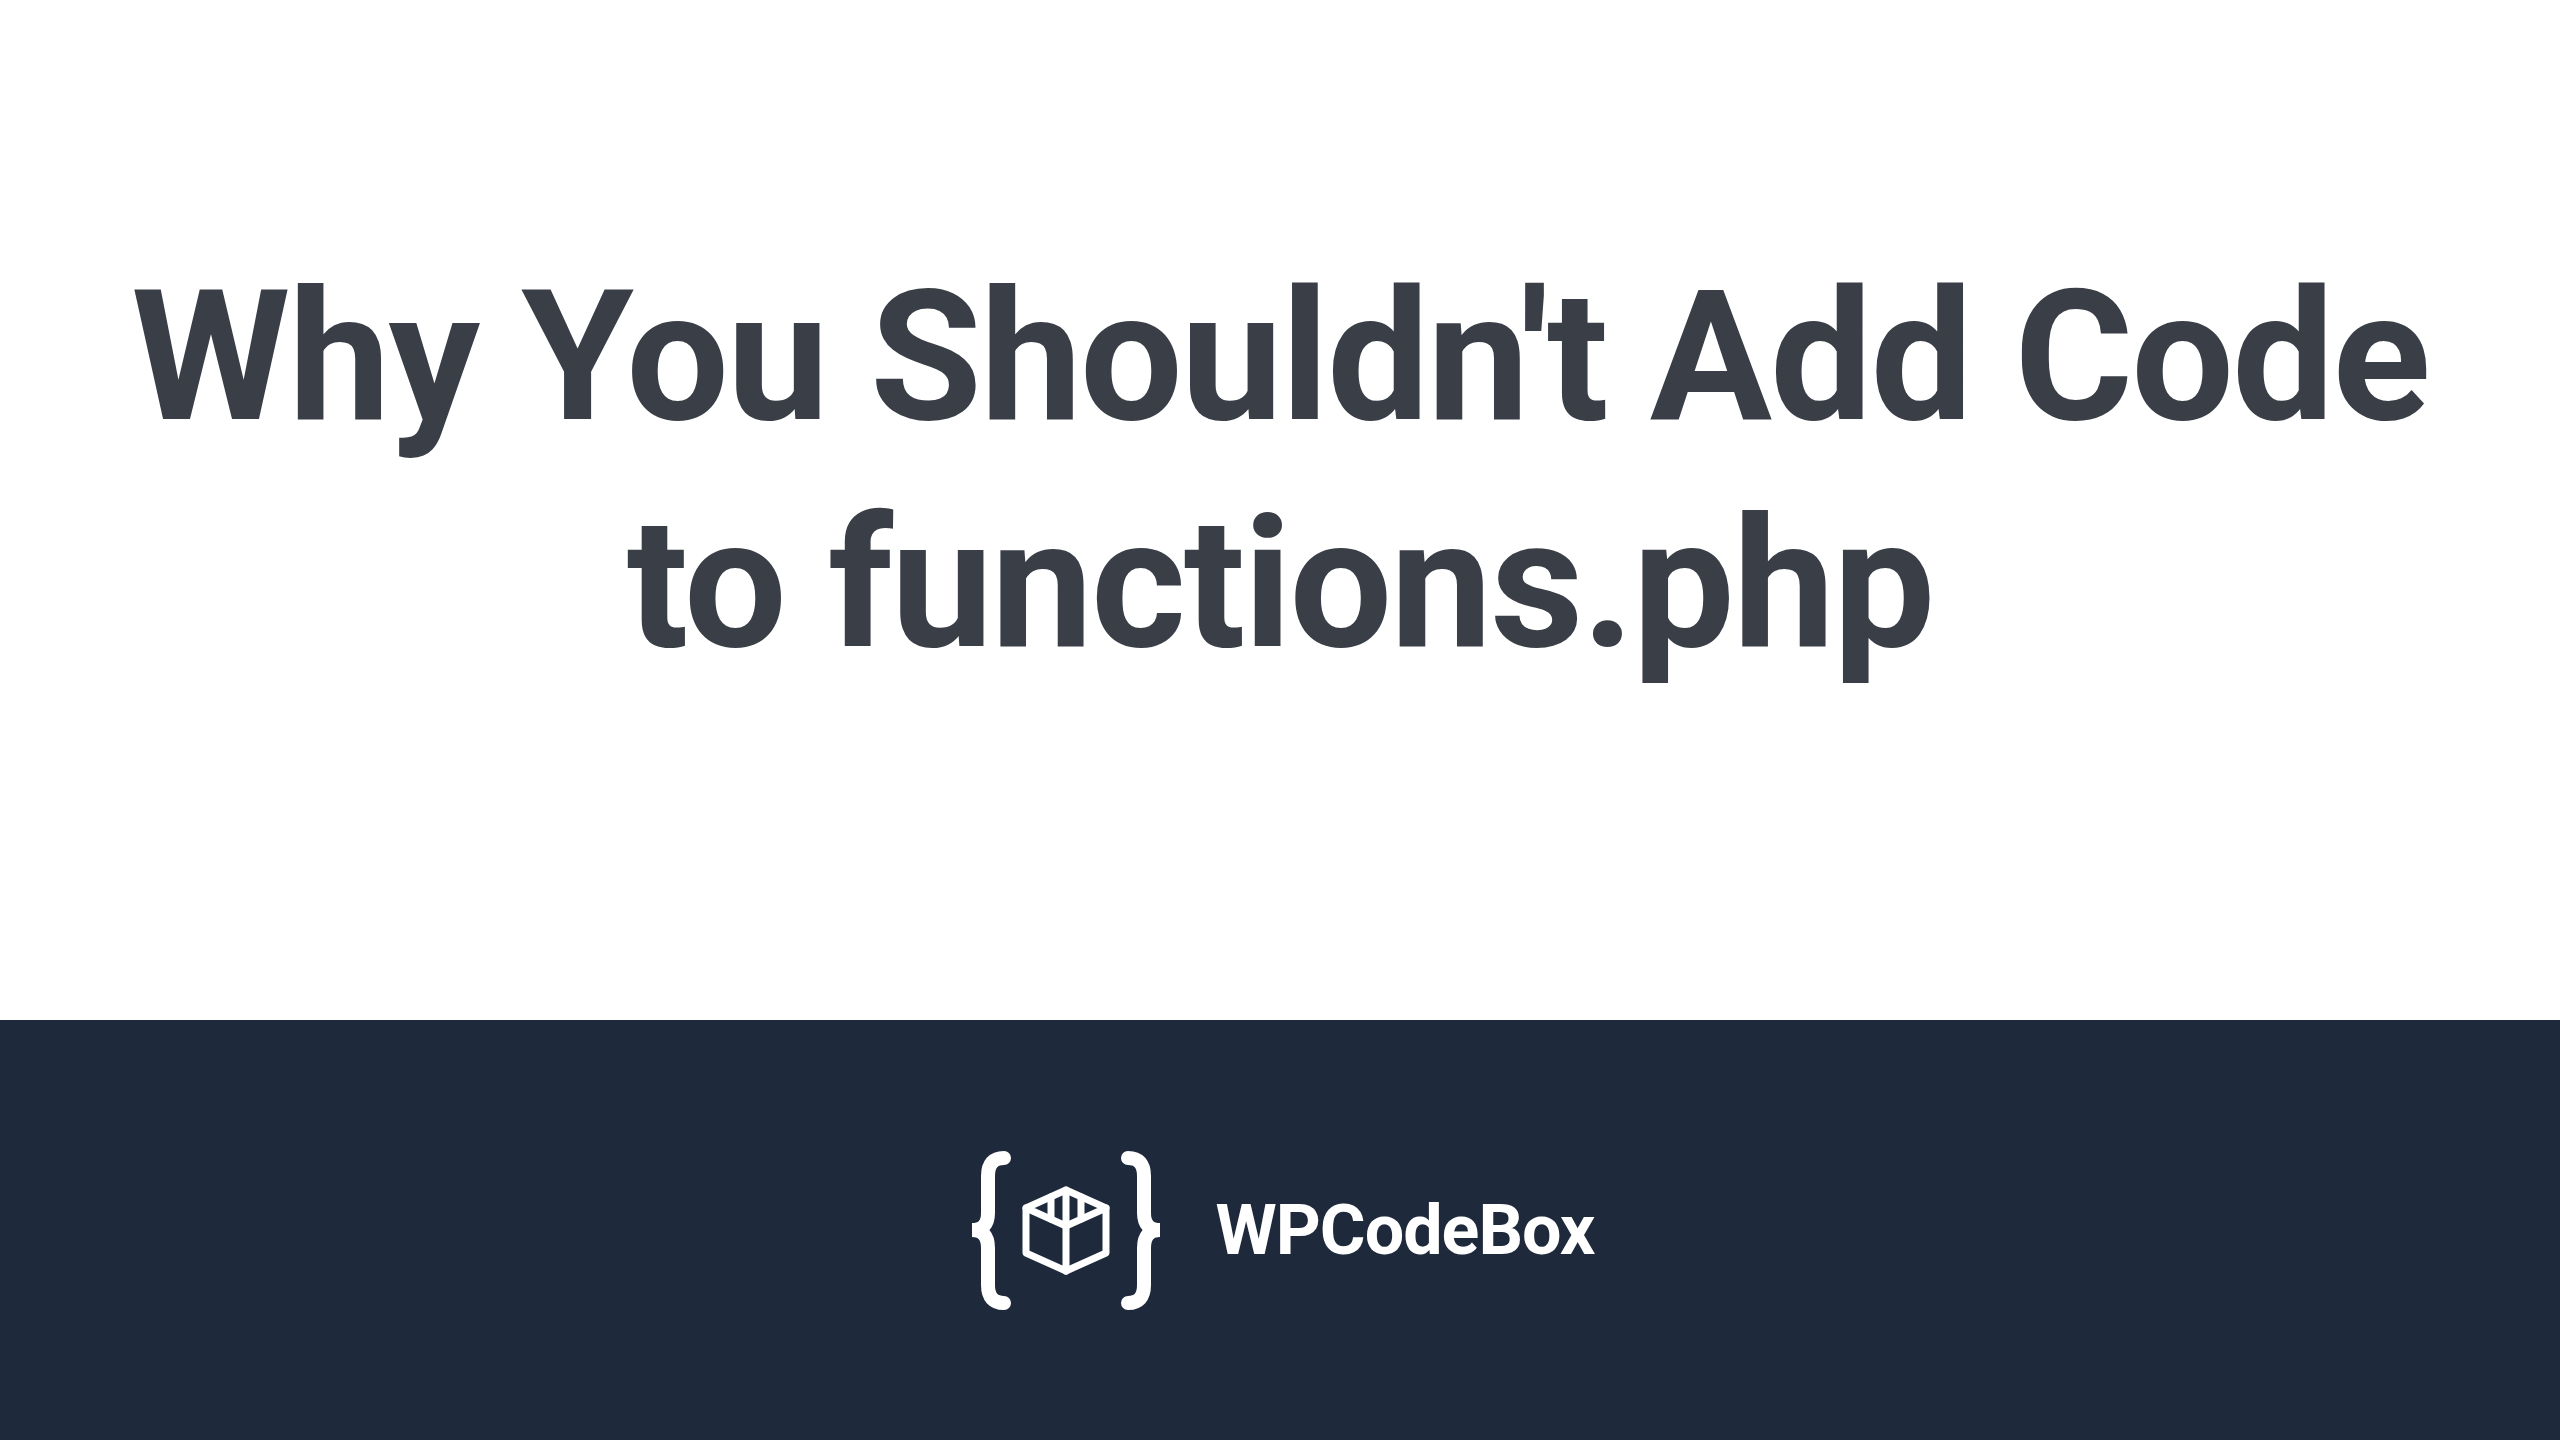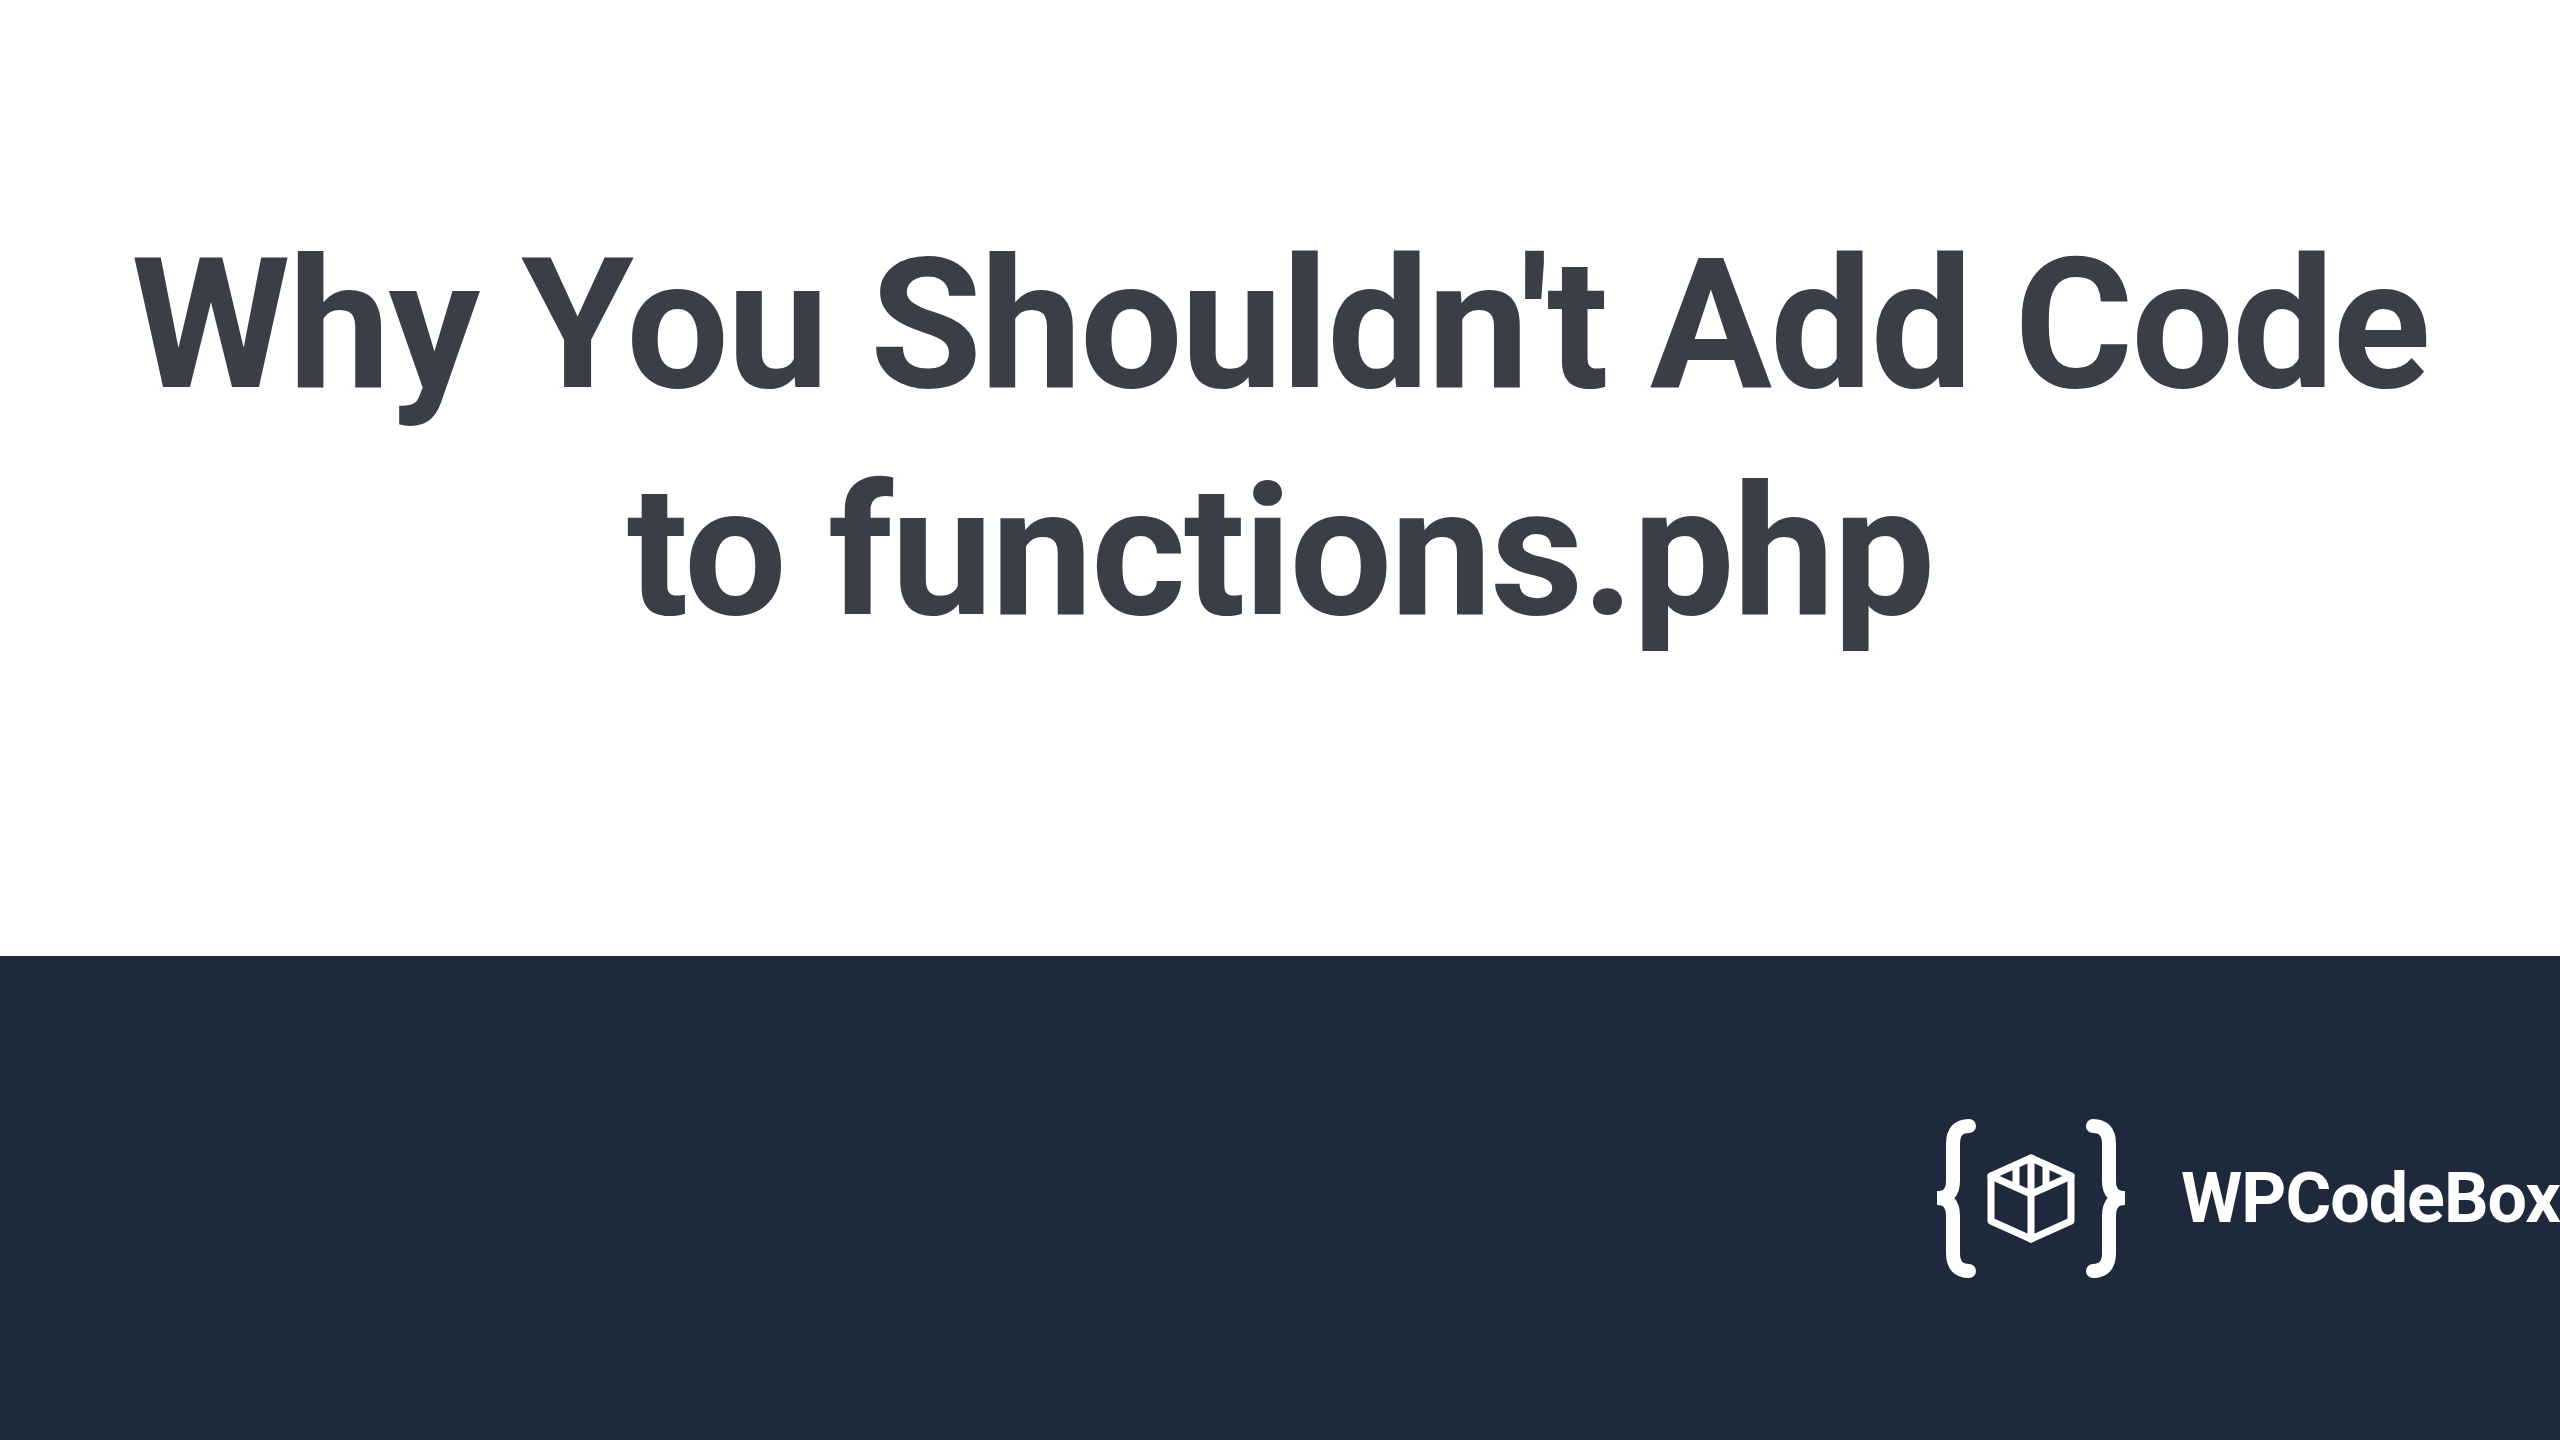--- a/index.html
+++ b/index.html
@@ -30,25 +30,25 @@
       font-size: 182px;
       font-weight: 700;
       color: #3a3f47;
       text-align: center;
       line-height: 1.25;
       letter-spacing: -2px;
       margin-top: -80px;
     }
     
     .bottom-section {
-      height: 484px;
+      height: 420px;
       background: #1e2a3b;
       display: flex;
       align-items: center;
-      justify-content: flex-end;
+      justify-content: center;
       gap: 48px;
     }
     
     .logo-wrapper {
       display: flex;
       align-items: center;
       gap: 50px;
     }
     
     .logo-icon {

